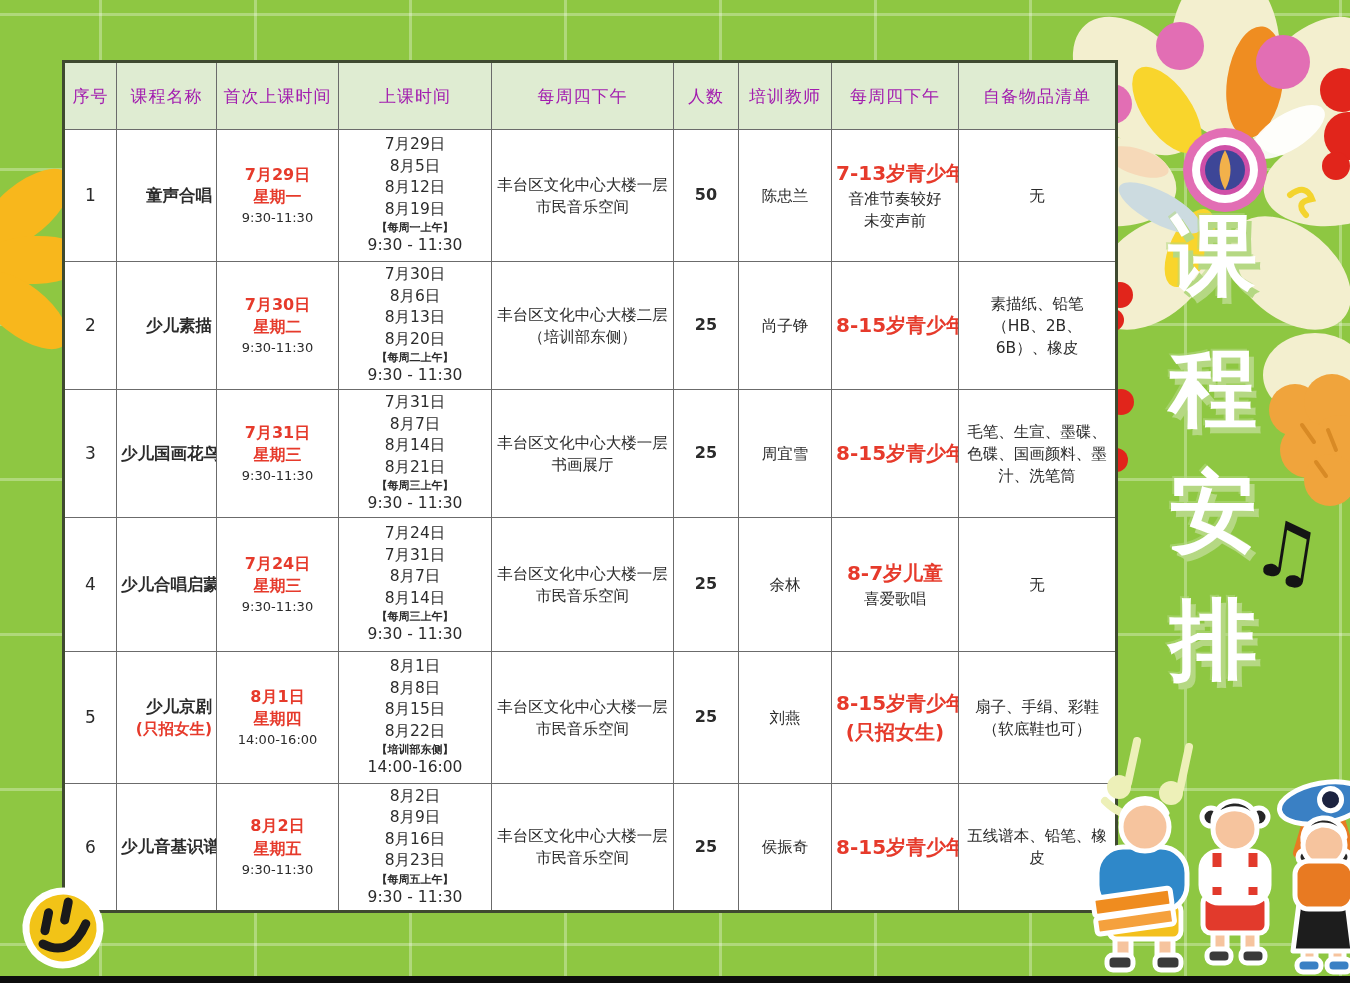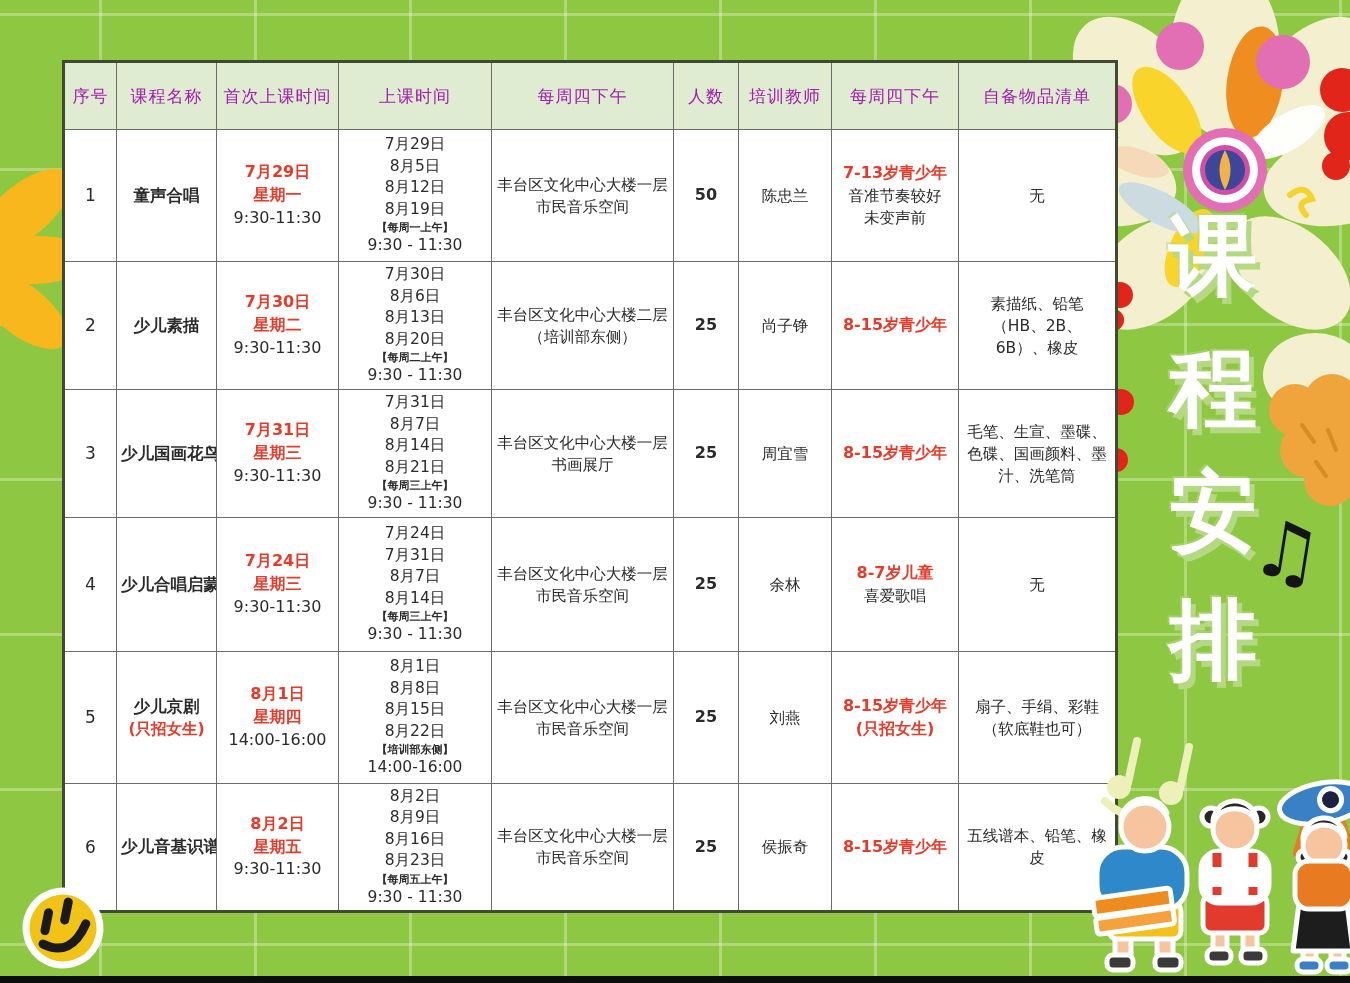--- a/index.html
+++ b/index.html
@@ -24,28 +24,28 @@
   tbody tr:nth-child(2){height:128px;}
   tbody tr:nth-child(3){height:128px;}
   tbody tr:nth-child(4){height:134px;}
   tbody tr:nth-child(5){height:132px;}
   tbody tr:nth-child(6){height:126px;}
   td{font-size:15.5px;line-height:1.42;}
   td .line{white-space:nowrap;}
   td .red{color:#e63a2b;}
   td .b{font-weight:bold;}
   .c-no{font-size:17px;}
-  .c-course{font-weight:bold;font-size:16.5px;}
+  .c-course{font-weight:bold;font-size:16.5px;text-align:right;}
   .c-course .red{font-size:15.5px;}
-  .c-first .line{font-size:16px;}
+  .c-first .line{font-size:13px;}
   .c-first .red{font-size:16px;}
   .c-schedule .line{font-size:15.5px;line-height:1.38;}
   .c-schedule .b{font-size:11px;}
   .c-count{font-weight:bold;font-size:16px;margin-top:36px;}
-  .c-req .red{font-size:16px;}
+  .c-req .red{font-size:20px;}
   .c-items{padding:2px 8px;}
   .c-items .line{white-space:normal;}
   .c-location .line{white-space:normal;}
 
   
   .side-char{position:absolute;left:1156px;width:114px;text-align:center;z-index:8;
     font-size:88px;font-weight:800;color:#ffffff;line-height:1;
     text-shadow:5px 6px 0 #b5d883, -2px -2px 0 rgba(181,216,131,.55);}
   .side-char.ch0{top:212px;}
   .side-char.ch1{top:344px;}

